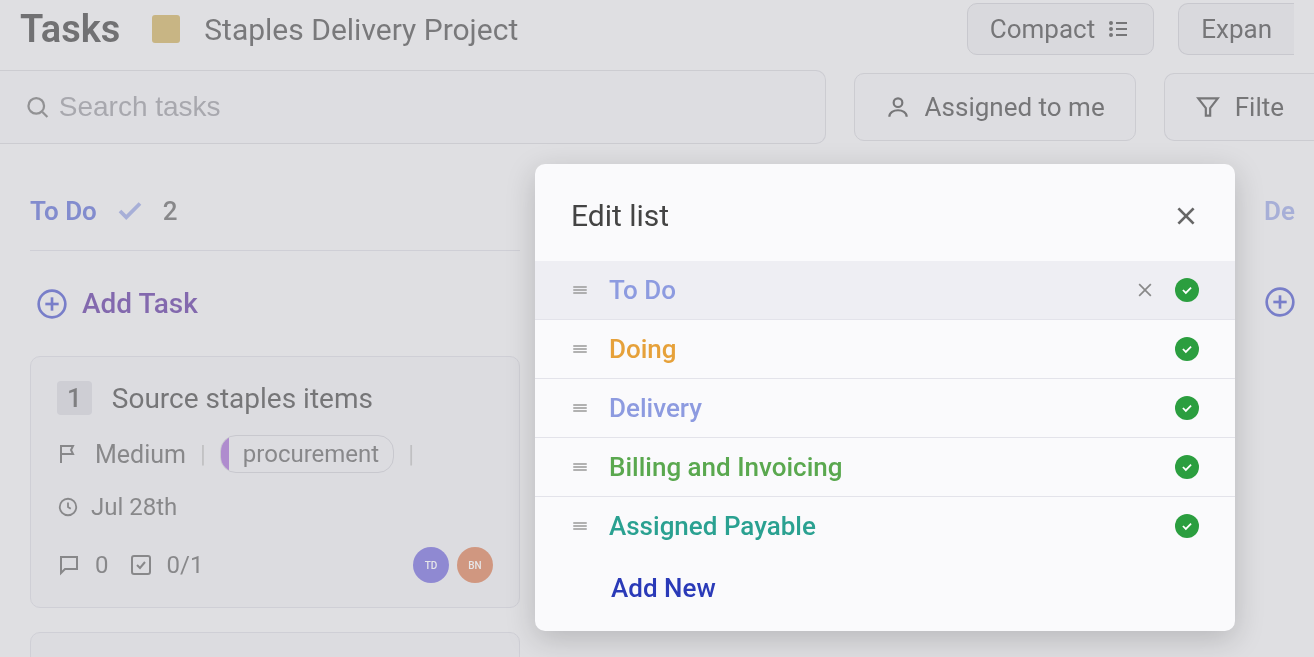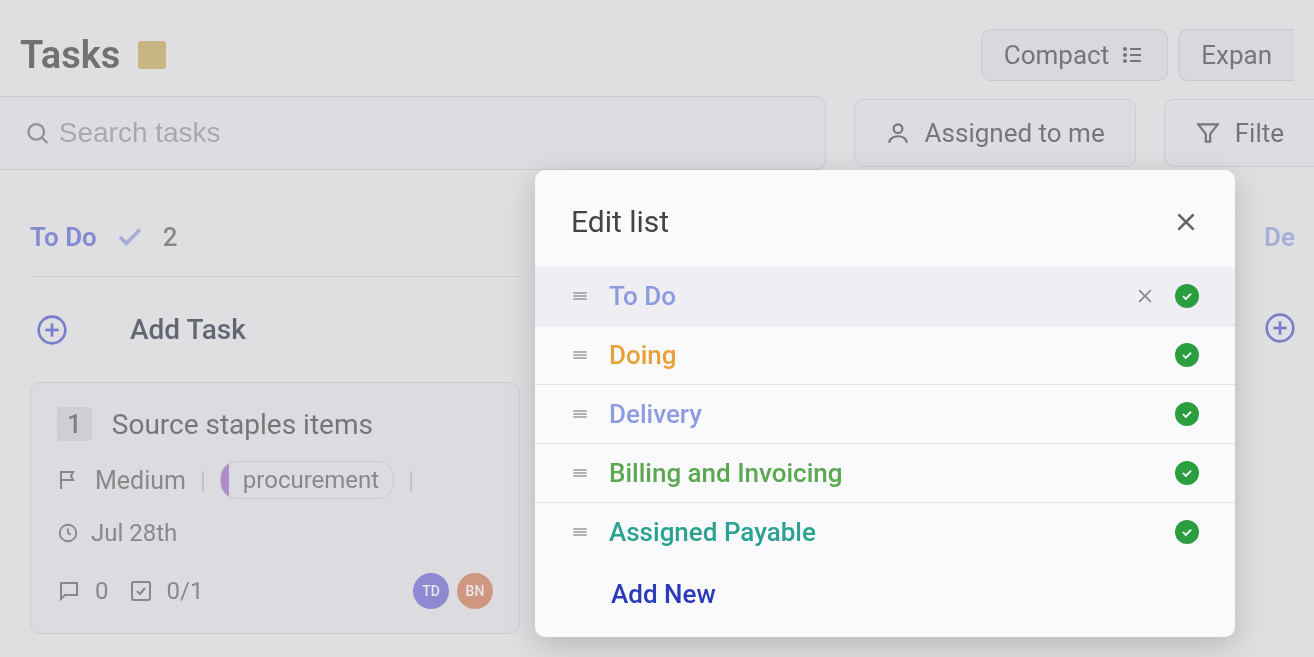--- a/index.html
+++ b/index.html
@@ -20,22 +20,21 @@
     }
     .page {
       position: relative;
       padding: 0;
     }
     .header-row {
       display: flex;
       align-items: center;
       padding: 4px 20px;
       height: 58px;
-      gap: 10px;
-      margin-top: 26px;
+      gap: 24px;
     }
     .tasks-title {
       font-size: 38px;
       font-weight: 600;
       color: #2a2a2a;
     }
     .project-icon {
       width: 28px;
       height: 28px;
       background: #c9a74a;
@@ -137,23 +136,22 @@
     .add-task {
       display: flex;
       align-items: center;
       gap: 14px;
       padding: 36px 6px;
       cursor: pointer;
     }
     .add-task .plus-circle { width: 32px; height: 32px; color: #3742c7; }
     .add-task-label {
       font-size: 28px;
-      color: #0f172a;
+      color: #4c1d95;
       font-weight: 500;
-      margin-left: 48px;
     }
     
     .task-card {
       background: #ededf1;
       border: 1px solid #d6d6de;
       border-radius: 10px;
       padding: 24px 26px;
       margin-bottom: 24px;
     }
     .card-title-row {
@@ -214,21 +212,21 @@
       color: #555;
     }
     .card-footer .spacer { flex: 1; }
     .avatar {
       width: 36px;
       height: 36px;
       border-radius: 50%;
       display: flex;
       align-items: center;
       justify-content: center;
-      font-size: 14px;
+      font-size: 10px;
       color: white;
       font-weight: 500;
       margin-left: -6px;
       text-align: right;
     }
     .avatar.a1 { background: #6156d8; }
     .avatar.a2 { background: #d87042; }
     
     .placeholder-card {
       background: #ededf1;
@@ -241,21 +239,21 @@
       margin-left: 720px;
       width: 60px;
     }
     .col-right-name { font-size: 26px; font-weight: 600; color: #8d9be0; }
     .plus-right { width: 32px; height: 32px; color: #3742c7; margin-top: 36px; }
     
     
     .modal {
       position: absolute;
       left: 535px;
-      top: 170px;
+      top: 164px;
       width: 700px;
       background: #fafafc;
       border-radius: 10px;
       box-shadow: 0 8px 30px rgba(0,0,0,0.18);
       z-index: 10;
       padding: 0;
     }
     .modal-header {
       display: flex;
       align-items: center;
@@ -310,20 +308,21 @@
     }
   </style>
 </head>
 <body>
 
 <div class="page">
 
   <div class="header-row">
     <div class="tasks-title">Tasks</div>
     <div class="project-icon"></div>
+    <div class="project-name">Staples Delivery Project</div>
     <div class="spacer"></div>
     <div class="header-btn">
       <span>Compact</span>
       <svg class="ico" viewBox="0 0 24 24" fill="none" stroke="currentColor" stroke-width="2">
           <circle cx="4" cy="6" r="1" fill="currentColor"></circle>
           <line x1="9" y1="6" x2="20" y2="6"></line>
           <circle cx="4" cy="12" r="1" fill="currentColor"></circle>
           <line x1="9" y1="12" x2="20" y2="12"></line>
           <circle cx="4" cy="18" r="1" fill="currentColor"></circle>
           <line x1="9" y1="18" x2="20" y2="18"></line>

